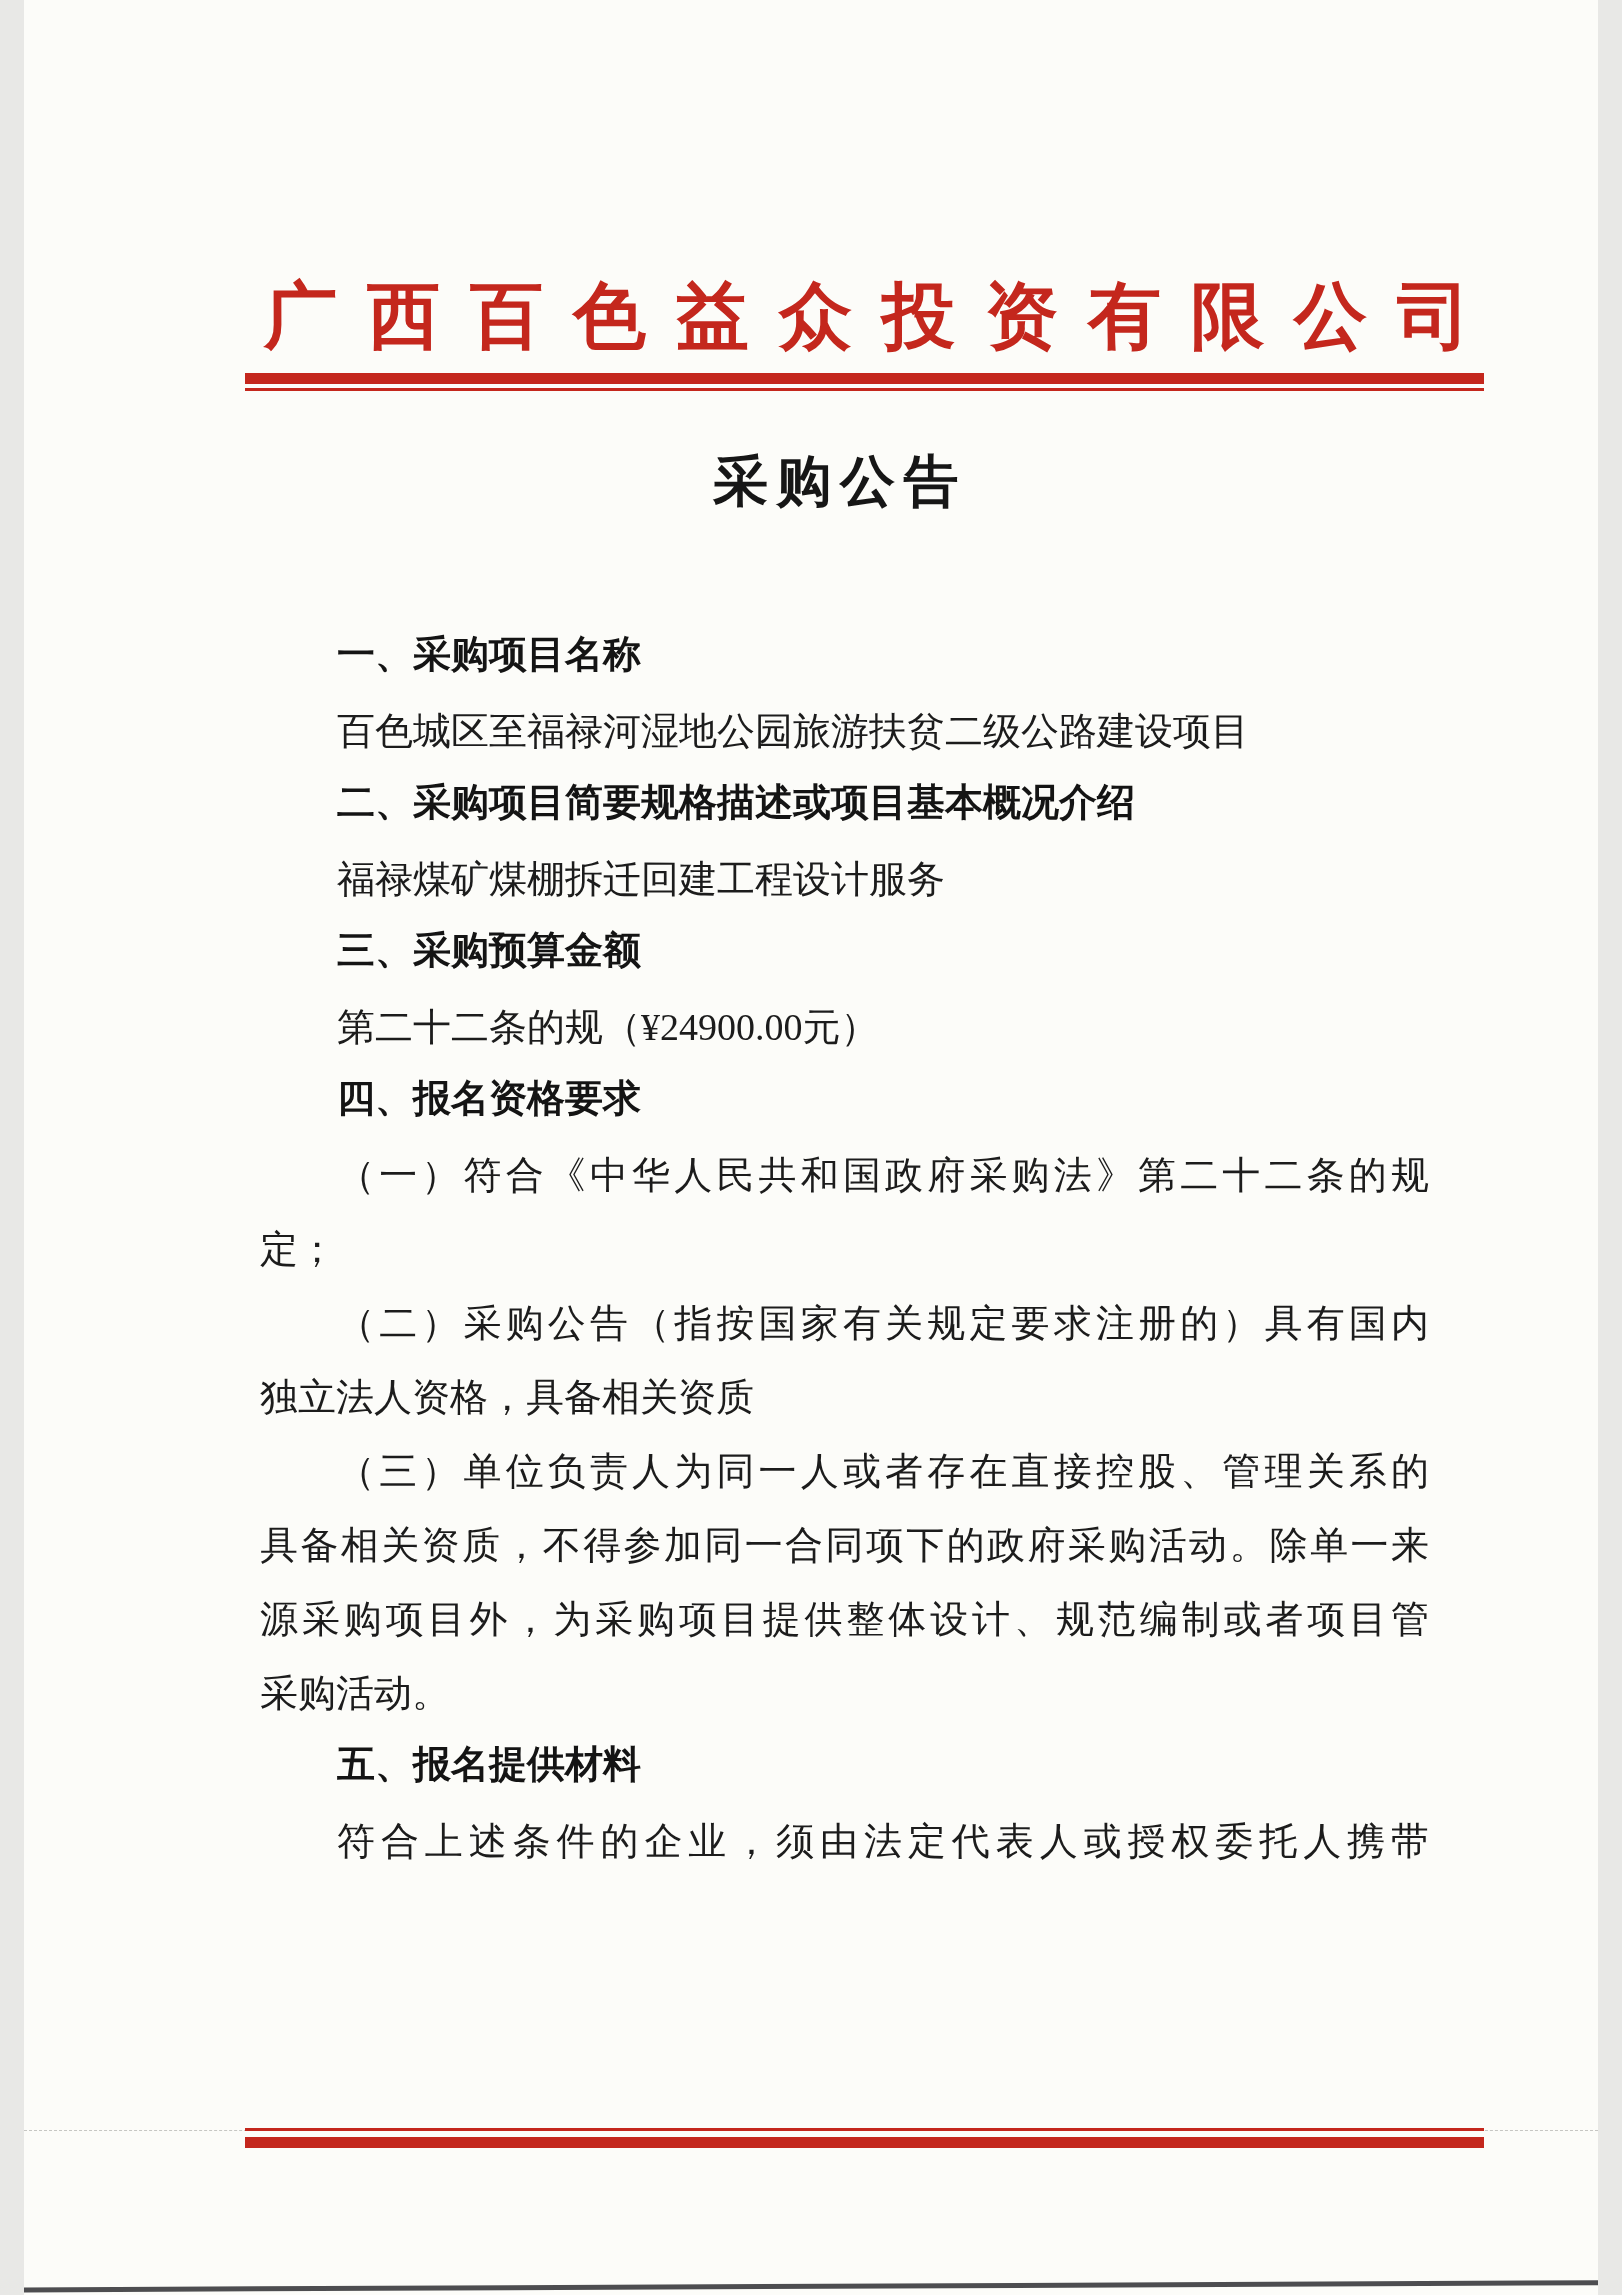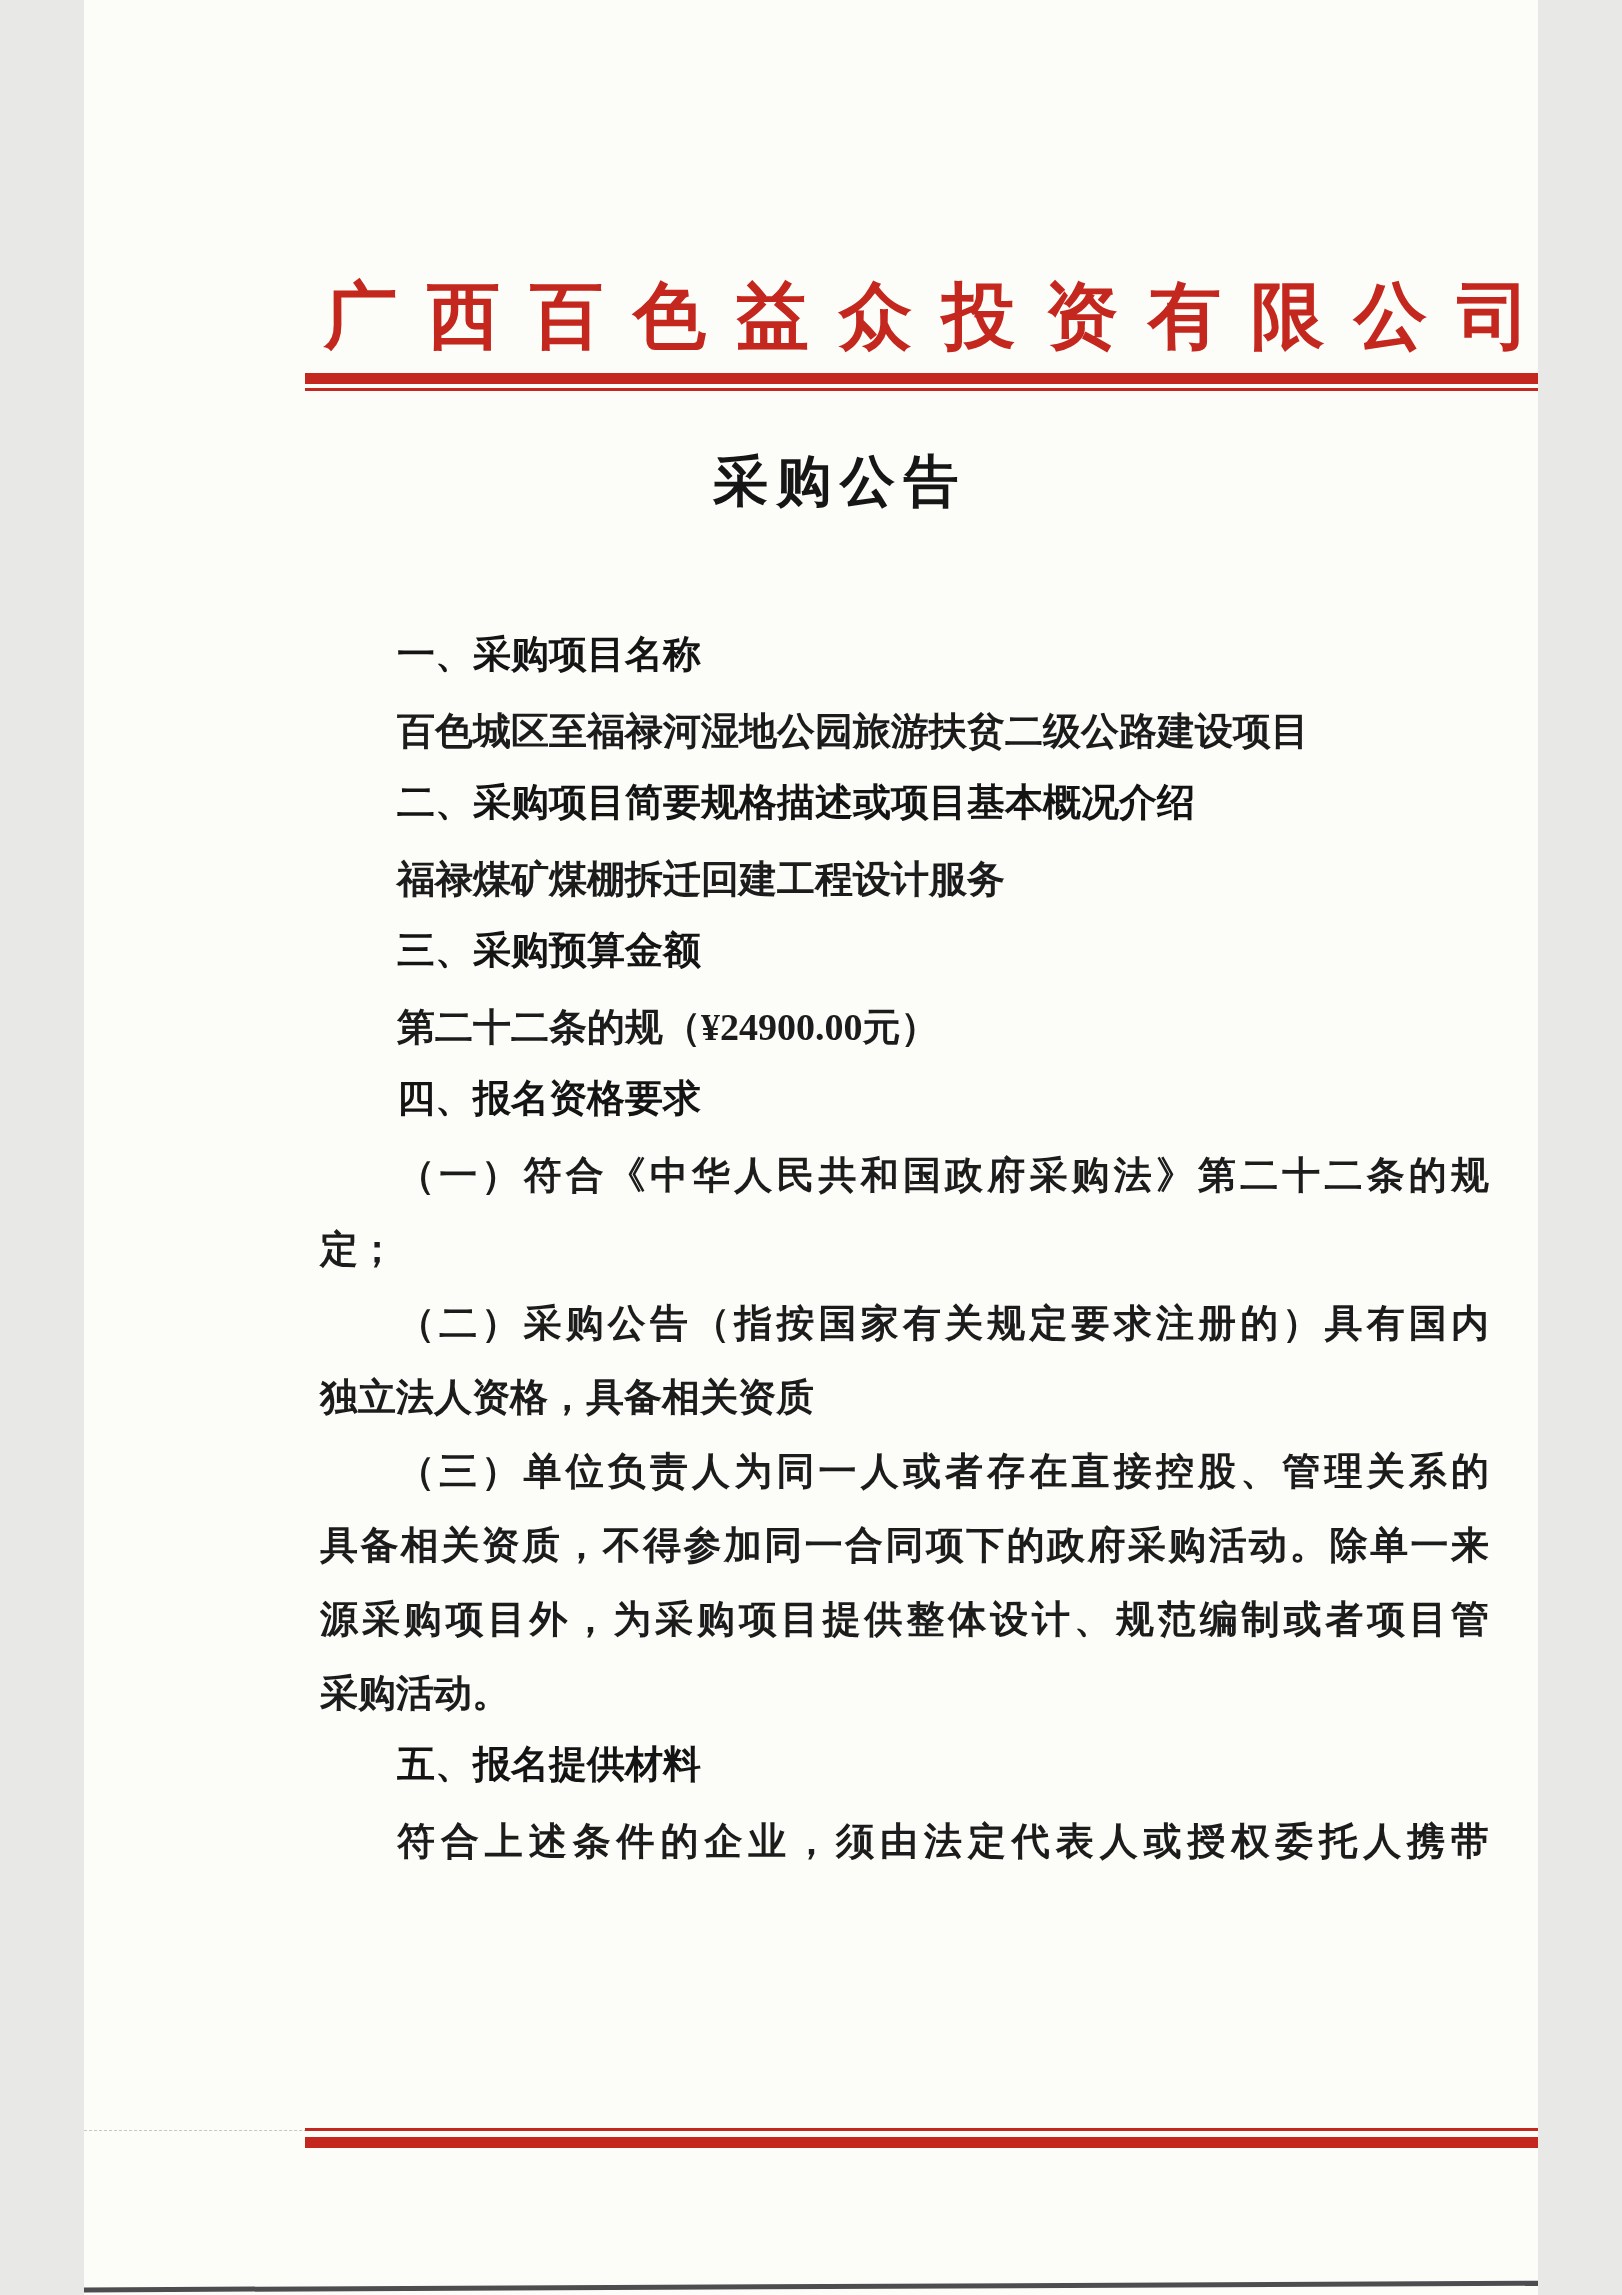--- a/index.html
+++ b/index.html
@@ -2,21 +2,21 @@
 <html style="font-size:10.5px"><head>
 <meta charset="utf-8">
 <style>
   html,body{margin:0;padding:0;}
   body{
     background:#e8e8e6;
     font-family:"Liberation Serif","DejaVu Serif",serif;
   }
   .page{
     position:relative;
-    width:1454px;
+    width:1574px;
     height:2295px;
     margin:0 auto;
     background:#fcfcf9;
     overflow:hidden;
   }
   
   .company-name{
     position:absolute;
     top:280px;
     left:240px;
@@ -52,21 +52,20 @@
     top:620px;
     left:236px;
     width:1169px;
     font-size:38px;
     color:#1c1c1c;
   }
   .line{
     height:74px;
     line-height:74px;
     white-space:nowrap;
-    font-weight:bold;
   }
   .line.h{
     font-family:Liberation Mono, monospace;
     font-weight:700;
     color:#141414;
   }
   .line.ind{padding-left:77px;}
   .line.j{
     white-space:normal;
     text-align:justify;

